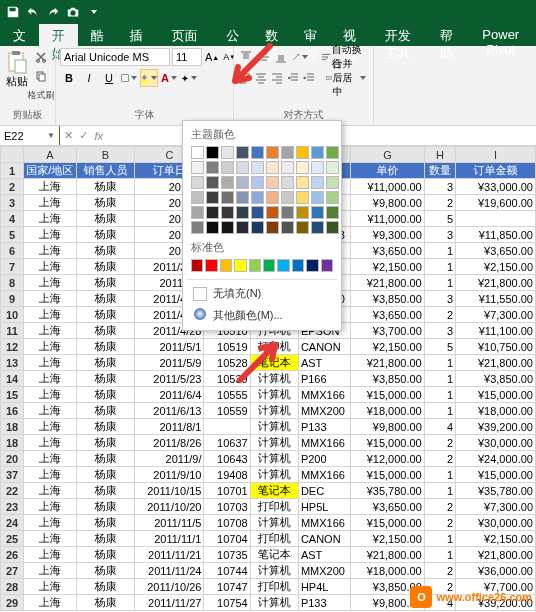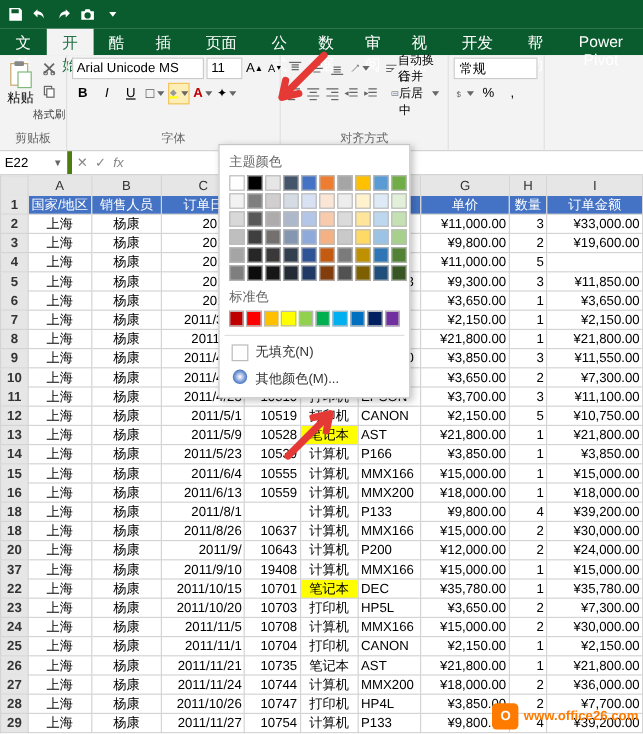--- a/index.html
+++ b/index.html
@@ -31,21 +31,21 @@
   .clip-row { display:flex; gap:2px; }
 
   .align-group .row .minibtn svg { width:12px; height:12px; }
   .num-group .sel { border:1px solid #ccc; background:#fff; font-size:11px; padding:1px 4px; height:18px; width:70px;}
 
   
   .fill-btn { border:1px solid #f2c462; background:#fdeeb5; }
 
   
   .fbar { display:flex; border-bottom:1px solid #d4d4d4; height:20px; align-items:stretch; }
-  .namebox { width:60px; border-right:4px solid #4d7c0f; padding:2px 4px; font-size:11px; display:flex; align-items:center; justify-content:space-between;}
+  .namebox { width:60px; border-right:1px solid #4d7c0f; padding:2px 4px; font-size:11px; display:flex; align-items:center; justify-content:space-between;}
   .namebox .dd { font-size:8px; color:#666;}
   .fxarea { flex:1; display:flex; align-items:center; padding:0 4px; gap:6px; color:#888;}
   .fxarea .fx { font-style:italic; }
 
   
   .gridwrap { position:relative; height:calc(612px - 24px - 22px - 80px - 20px); overflow:hidden;}
   table.sheet { border-collapse:collapse; table-layout:fixed; width:100%; font-size:11px; }
   table.sheet th, table.sheet td { border:1px solid #d4d4d4; height:16px; padding:0 2px; white-space:nowrap; overflow:hidden;}
   table.sheet thead th { background:#e6e6e6; font-weight:normal; text-align:center; color:#333;}
   table.sheet .rowhdr { background:#e6e6e6; text-align:center; width:22px; color:#333;}
@@ -249,34 +249,20 @@
           <svg width="12" height="10" viewBox="0 0 12 10">
             <rect x="1" y="2" width="10" height="6" fill="none" stroke="#666"></rect>
             <path d="M3 5h6" stroke="#4472c4"></path>
           </svg>
           <span>合并后居中</span>
         </span>
     </div>
     <div class="group-label">对齐方式</div>
   </div>
 
-  <div class="group num-group" style="width:80px">
-    <div class="row" style="margin-bottom:3px">
-      <div class="sel"><span>常规</span></div>
-    </div>
-    <div class="row">
-      <span class="minibtn split">
-          <svg width="12" height="12" viewBox="0 0 12 12">
-            <text x="2" y="10" font-size="10" fill="#666">$</text>
-          </svg>
-        </span>
-      <span class="minibtn">%</span>
-      <span class="minibtn">,</span>
-    </div>
-  </div>
 </div>
 
 <div class="fbar">
   <div class="namebox">
       <span>E22</span>
       <span class="dd">▼</span>
     </div>
   <div class="fxarea">
     <span>✕</span>
     <span>✓</span>

